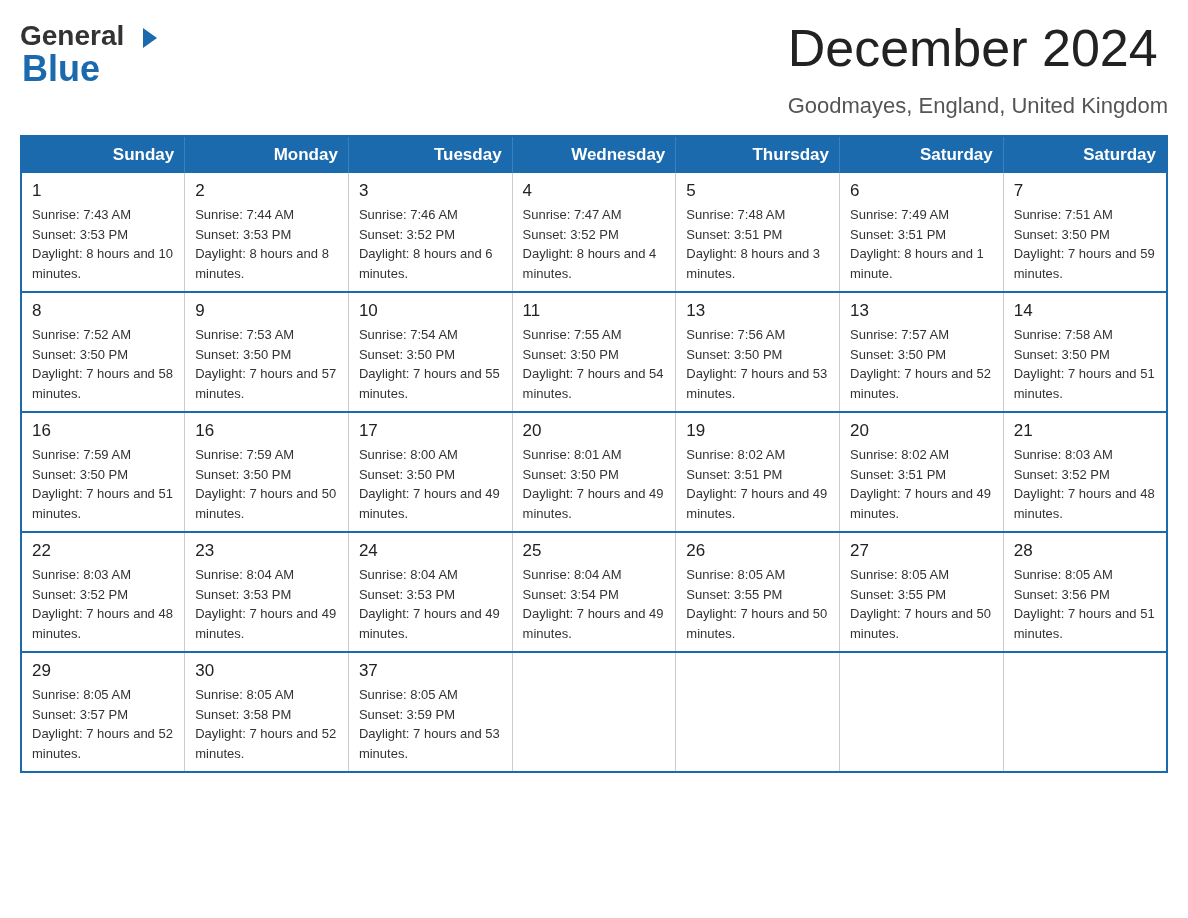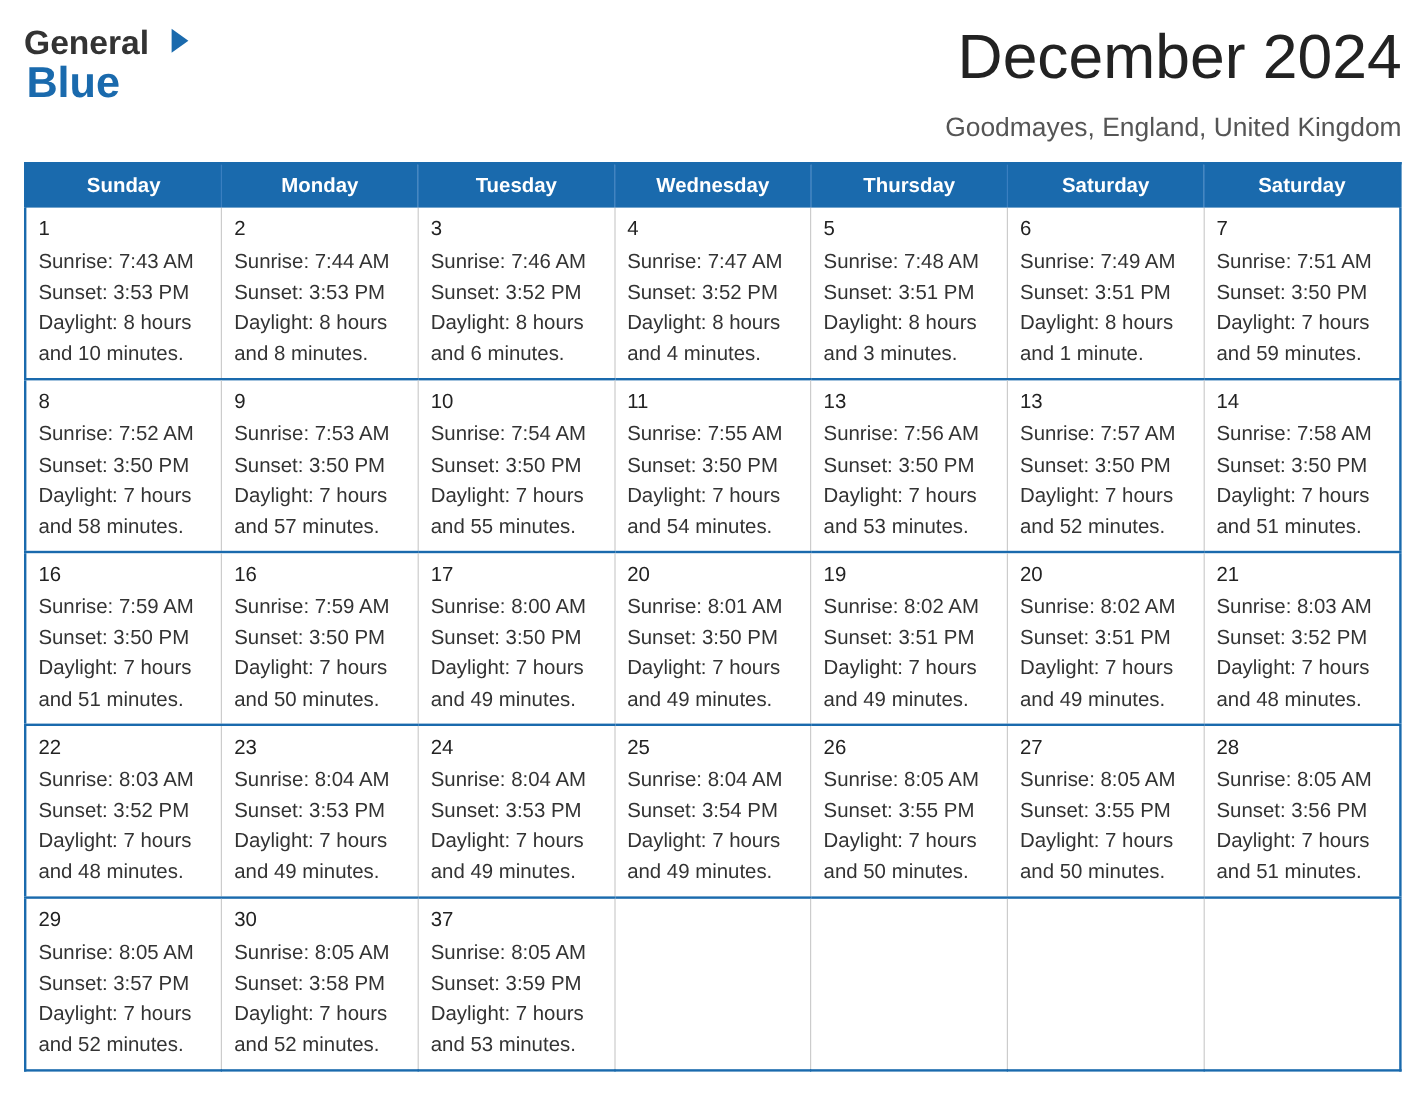--- a/index.html
+++ b/index.html
@@ -16,20 +16,21 @@
       align-items: flex-start;
       margin-bottom: 16px;
     }
     .logo {
       display: flex;
       flex-direction: column;
       align-items: flex-start;
     }
     .logo-text {
       display: flex;
+      align-items: center;
       gap: 17px;
     }
     .logo-general {
       font-size: 28px;
       font-weight: bold;
       color: #333;
     }
     .logo-arrow {
       width: 0;
       height: 0;
@@ -40,21 +41,20 @@
       margin-top: 4px;
     }
     .logo-blue {
       font-size: 36px;
       font-weight: bold;
       color: #1a6aad;
       margin-top: -4px;
       margin-left: 2px;
     }
     .title-block {
-      text-align: right;
     }
     .month-title {
       font-size: 52px;
       font-weight: normal;
       color: #222;
       line-height: 1.1;
     }
     .subtitle {
       font-size: 22px;
       color: #555;
@@ -64,21 +64,21 @@
       width: 100%;
       border-collapse: collapse;
       border: 2px solid #1a6aad;
     }
     .calendar thead tr th {
       background: #1a6aad;
       color: #fff;
       font-size: 17px;
       font-weight: bold;
       padding: 8px 10px;
-      text-align: center;
+      text-align: right;
       border-right: 1px solid #3a7fc0;
     }
     .calendar thead tr th:last-child {
       border-right: none;
     }
     .calendar tbody tr td {
       vertical-align: top;
       padding: 8px 10px;
       border-right: 1px solid #ccc;
       border-bottom: 2px solid #1a6aad;
@@ -91,21 +91,21 @@
     .calendar tbody tr td:last-child {
       border-right: none;
     }
     .day-number {
       font-size: 17px;
       font-weight: normal;
       color: #222;
       margin-bottom: 4px;
     }
     .day-info {
-      font-size: 17px;
+      font-size: 13px;
       color: #333;
       line-height: 1.5;
     }
     .empty-cell {
       background: #fff;
     }
   </style>
 </head>
 <body>
 

